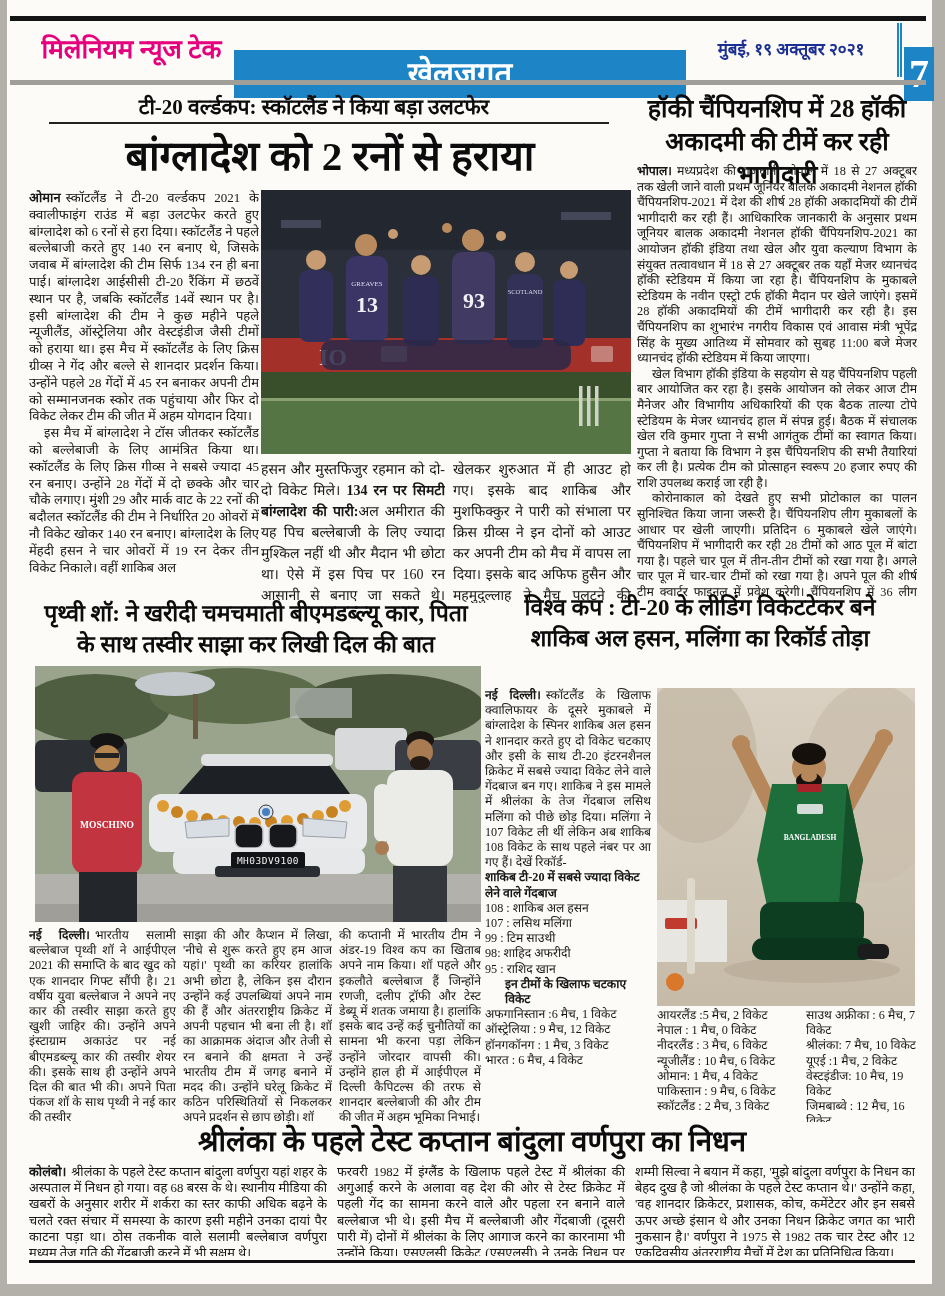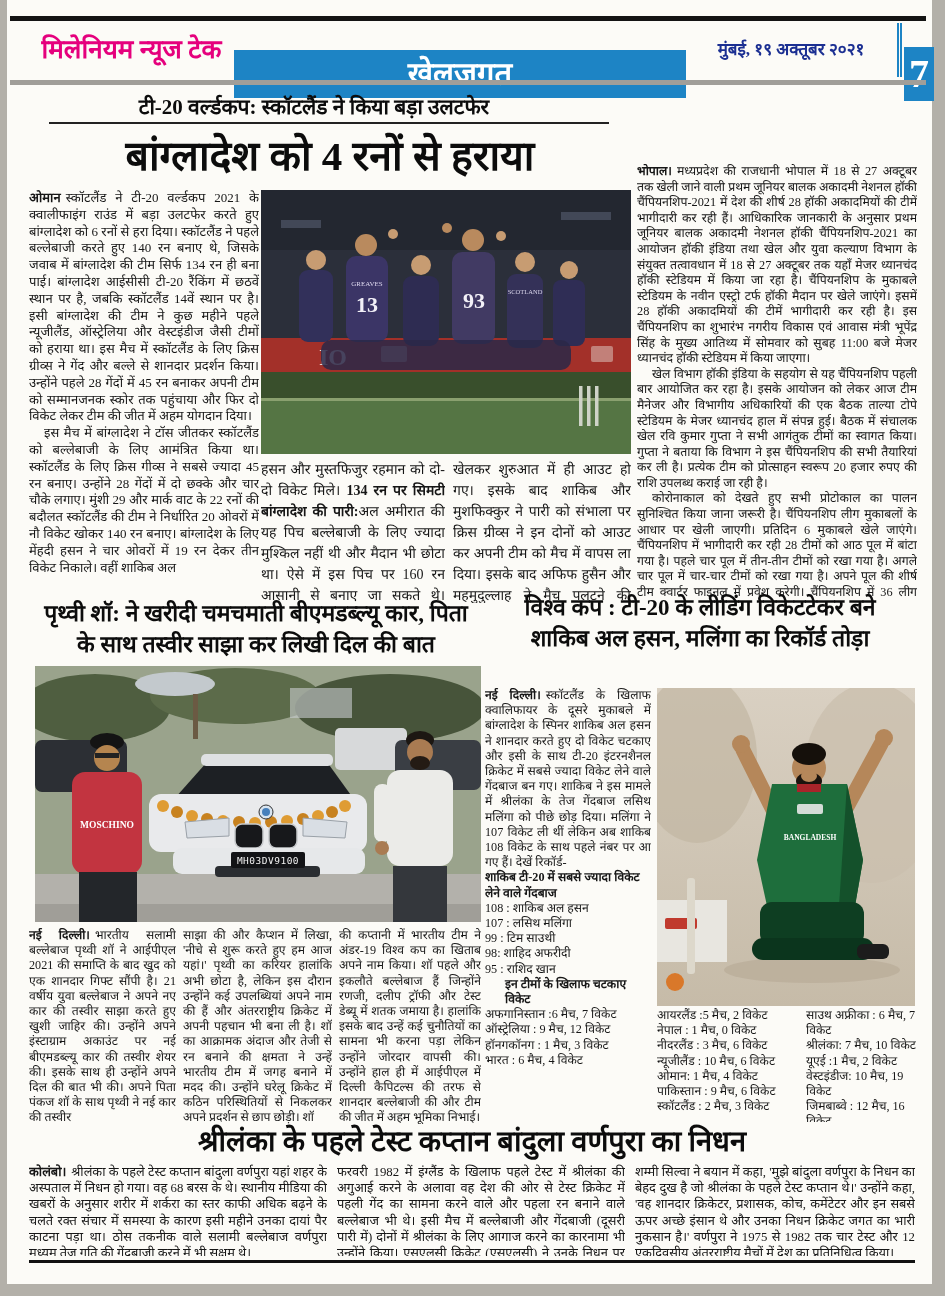--- a/index.html
+++ b/index.html
@@ -47,21 +47,21 @@
     <div class="abs" style="left:890px;top:23px;width:5px;height:54px;border-left:2px solid #1d84c5;border-right:2px solid #1d84c5;"></div>
 
     <div class="abs center band" style="left:897px;top:23px;width:30px;height:54px;line-height:54px;font-weight:bold;font-size:40px;">
       <span>7</span>
     </div>
 
     <div class="abs" style="left:3px;top:80px;width:916px;height:5px;background:#a09e99;"></div>
 
     <div class="abs center hl" style="left:6px;top:92px;width:602px;font-size:21px;">टी-20 वर्ल्डकप: स्कॉटलैंड ने किया बड़ा उलटफेर</div>
     <div class="abs" style="left:42px;top:122px;width:560px;height:2px;background:#222;"></div>
-    <div class="abs center hl" style="left:22px;top:126px;width:602px;font-size:41px;line-height:60px;">बांग्लादेश को 4 रनों से हराया</div>
+    <div class="abs center hl" style="left:22px;top:126px;width:602px;font-size:41px;line-height:60px;">बांग्लादेश को 2 रनों से हराया</div>
 
     <div class="abs body-txt b13 clip" style="left:22px;top:190px;width:230px;height:410px;">
       <p><b class="dl">ओमान</b><span>स्कॉटलैंड ने टी-20 वर्ल्डकप 2021 के क्वालीफाइंग राउंड में बड़ा उलटफेर करते हुए बांग्लादेश को 6 रनों से हरा दिया। स्कॉटलैंड ने पहले बल्लेबाजी करते हुए 140 रन बनाए थे, जिसके जवाब में बांग्लादेश की टीम सिर्फ 134 रन ही बना पाई। बांग्लादेश आईसीसी टी-20 रैंकिंग में छठवें स्थान पर है, जबकि स्कॉटलैंड 14वें स्थान पर है। इसी बांग्लादेश की टीम ने कुछ महीने पहले न्यूजीलैंड, ऑस्ट्रेलिया और वेस्टइंडीज जैसी टीमों को हराया था। इस मैच में स्कॉटलैंड के लिए क्रिस ग्रीव्स ने गेंद और बल्ले से शानदार प्रदर्शन किया। उन्होंने पहले 28 गेंदों में 45 रन बनाकर अपनी टीम को सम्मानजनक स्कोर तक पहुंचाया और फिर दो विकेट लेकर टीम की जीत में अहम योगदान दिया।</span></p>
       <p class="ind">इस मैच में बांग्लादेश ने टॉस जीतकर स्कॉटलैंड को बल्लेबाजी के लिए आमंत्रित किया था। स्कॉटलैंड के लिए क्रिस गीव्स ने सबसे ज्यादा 45 रन बनाए। उन्होंने 28 गेंदों में दो छक्के और चार चौके लगाए। मुंशी 29 और मार्क वाट के 22 रनों की बदौलत स्कॉटलैंड की टीम ने निर्धारित 20 ओवरों में नौ विकेट खोकर 140 रन बनाए। बांग्लादेश के लिए मेंहदी हसन ने चार ओवरों में 19 रन देकर तीन विकेट निकाले। वहीं शाकिब अल</p>
     </div>
 
     <svg class="abs" style="left:254px;top:190px;" width="370" height="264" viewBox="0 0 370 264">
       <rect x="0" y="0" width="370" height="150" fill="#2b2f3a"></rect>
       <rect x="0" y="0" width="370" height="60" fill="#232730"></rect>
       <rect x="20" y="30" width="40" height="8" fill="#424857"></rect>
@@ -103,20 +103,24 @@
     </svg>
 
     <div class="abs body-txt b125 clip" style="left:254px;top:459px;width:184px;height:144px;">
       <p><span>हसन और मुस्तफिजुर रहमान को दो-दो विकेट मिले।</span>
         <b>134 रन पर सिमटी बांग्लादेश की पारी:</b><span>अल अमीरात की यह पिच बल्लेबाजी के लिए ज्यादा मुश्किल नहीं थी और मैदान भी छोटा था। ऐसे में इस पिच पर 160 रन आसानी से बनाए जा सकते थे। हालांकि बांग्लादेश की टीम 140 रन भी नहीं बना पाई। सौम्य सरकार और लिटिन दास खराब शॉट</span></p>
     </div>
     <div class="abs body-txt b125 clip" style="left:446px;top:459px;width:178px;height:144px;">
       <p>खेलकर शुरुआत में ही आउट हो गए। इसके बाद शाकिब और मुशफिक्कुर ने पारी को संभाला पर क्रिस ग्रीव्स ने इन दोनों को आउट कर अपनी टीम को मैच में वापस ला दिया। इसके बाद अफिफ हुसैन और महमुदुल्लाह ने मैच पलटने की कोशिश की लेकिन सफल नहीं हुए। मेंहदी हसन ने आखिरी ओवर में 17 रन बटोरे पर अपनी टीम को जीत नहीं दिला सके।</p>
     </div>
 
+    <div class="abs center hl" style="left:630px;top:92px;width:280px;font-size:25px;line-height:33px;">
+      <div>हॉकी चैंपियनशिप में 28 हॉकी</div>
+      <div>अकादमी की टीमें कर रही भागीदारी</div>
+    </div>
     <div class="abs body-txt b12h clip" style="left:630px;top:164px;width:280px;height:436px;">
       <p><b class="dl">भोपाल।</b><span>मध्यप्रदेश की राजधानी भोपाल में 18 से 27 अक्टूबर तक खेली जाने वाली प्रथम जूनियर बालक अकादमी नेशनल हॉकी चैंपियनशिप-2021 में देश की शीर्ष 28 हॉकी अकादमियों की टीमें भागीदारी कर रही हैं। आधिकारिक जानकारी के अनुसार प्रथम जूनियर बालक अकादमी नेशनल हॉकी चैंपियनशिप-2021 का आयोजन हॉकी इंडिया तथा खेल और युवा कल्याण विभाग के संयुक्त तत्वावधान में 18 से 27 अक्टूबर तक यहाँ मेजर ध्यानचंद हॉकी स्टेडियम में किया जा रहा है। चैंपियनशिप के मुकाबले स्टेडियम के नवीन एस्ट्रो टर्फ हॉकी मैदान पर खेले जाएंगे। इसमें 28 हॉकी अकादमियों की टीमें भागीदारी कर रही है। इस चैंपियनशिप का शुभारंभ नगरीय विकास एवं आवास मंत्री भूपेंद्र सिंह के मुख्य आतिथ्य में सोमवार को सुबह 11:00 बजे मेजर ध्यानचंद हॉकी स्टेडियम में किया जाएगा।</span></p>
       <p class="ind">खेल विभाग हॉकी इंडिया के सहयोग से यह चैंपियनशिप पहली बार आयोजित कर रहा है। इसके आयोजन को लेकर आज टीम मैनेजर और विभागीय अधिकारियों की एक बैठक ताल्या टोपे स्टेडियम के मेजर ध्यानचंद हाल में संपन्न हुई। बैठक में संचालक खेल रवि कुमार गुप्ता ने सभी आगंतुक टीमों का स्वागत किया। गुप्ता ने बताया कि विभाग ने इस चैंपियनशिप की सभी तैयारियां कर ली है। प्रत्येक टीम को प्रोत्साहन स्वरूप 20 हजार रुपए की राशि उपलब्ध कराई जा रही है।</p>
       <p class="ind">कोरोनाकाल को देखते हुए सभी प्रोटोकाल का पालन सुनिश्चित किया जाना जरूरी है। चैंपियनशिप लीग मुकाबलों के आधार पर खेली जाएगी। प्रतिदिन 6 मुकाबले खेले जाएंगे। चैंपियनशिप में भागीदारी कर रही 28 टीमों को आठ पूल में बांटा गया है। पहले चार पूल में तीन-तीन टीमों को रखा गया है। अगले चार पूल में चार-चार टीमों को रखा गया है। अपने पूल की शीर्ष टीम क्वार्टर फाइनल में प्रवेश करेगी। चैंपियनशिप में 36 लीग मुकाबलों सहित कुल 44 मुकाबले खेले जाएंगे। चैंपियनशिप का फाइनल और तीसरे स्थान का मुकाबला 27 अक्टूबर को खेला जाएगा।</p>
     </div>
 
     <div class="abs center hl" style="left:22px;top:598px;width:454px;font-size:23px;line-height:31px;">
       <div>पृथ्वी शॉ: ने खरीदी चमचमाती बीएमडब्ल्यू कार, पिता</div>
       <div>के साथ तस्वीर साझा कर लिखी दिल की बात</div>
     </div>
@@ -200,21 +204,21 @@
 
     <div class="abs body-txt b12p clip" style="left:478px;top:688px;width:166px;height:436px;">
       <p><b class="dl">नई दिल्ली।</b><span>स्कॉटलैंड के खिलाफ क्वालिफायर के दूसरे मुकाबले में बांग्लादेश के स्पिनर शाकिब अल हसन ने शानदार करते हुए दो विकेट चटकाए और इसी के साथ टी-20 इंटरनशैनल क्रिकेट में सबसे ज्यादा विकेट लेने वाले गेंदबाज बन गए। शाकिब ने इस मामले में श्रीलंका के तेज गेंदबाज लसिथ मलिंगा को पीछे छोड़ दिया। मलिंगा ने 107 विकेट ली थीं लेकिन अब शाकिब 108 विकेट के साथ पहले नंबर पर आ गए हैं। देखें रिकॉर्ड-</span></p>
       <div class="bold" style="text-align:left;">शाकिब टी-20 में सबसे ज्यादा विकेट लेने वाले गेंदबाज</div>
       <div class="statline">108 : शाकिब अल हसन</div>
       <div class="statline">107 : लसिथ मलिंगा</div>
       <div class="statline">99 : टिम साउथी</div>
       <div class="statline">98: शाहिद अफरीदी</div>
       <div class="statline">95 : राशिद खान</div>
       <div class="bold" style="text-align:left;margin-left:20px;">इन टीमों के खिलाफ चटकाए विकेट</div>
-      <div class="statline">अफगानिस्तान :6 मैच, 7 विकेट</div>
+      <div class="statline">अफगानिस्तान :6 मैच, 1 विकेट</div>
       <div class="statline">ऑस्ट्रेलिया : 9 मैच, 12 विकेट</div>
       <div class="statline">हॉनगकॉनग : 1 मैच, 3 विकेट</div>
       <div class="statline">भारत : 6 मैच, 4 विकेट</div>
     </div>
 
     <svg class="abs" style="left:650px;top:688px;" width="258" height="318" viewBox="0 0 258 318">
       <defs>
         <linearGradient id="bgbeige" x1="0" y1="0" x2="0" y2="1">
           <stop offset="0" stop-color="#d9d0c2"></stop>
             <stop offset="1" stop-color="#c6bba8"></stop>

